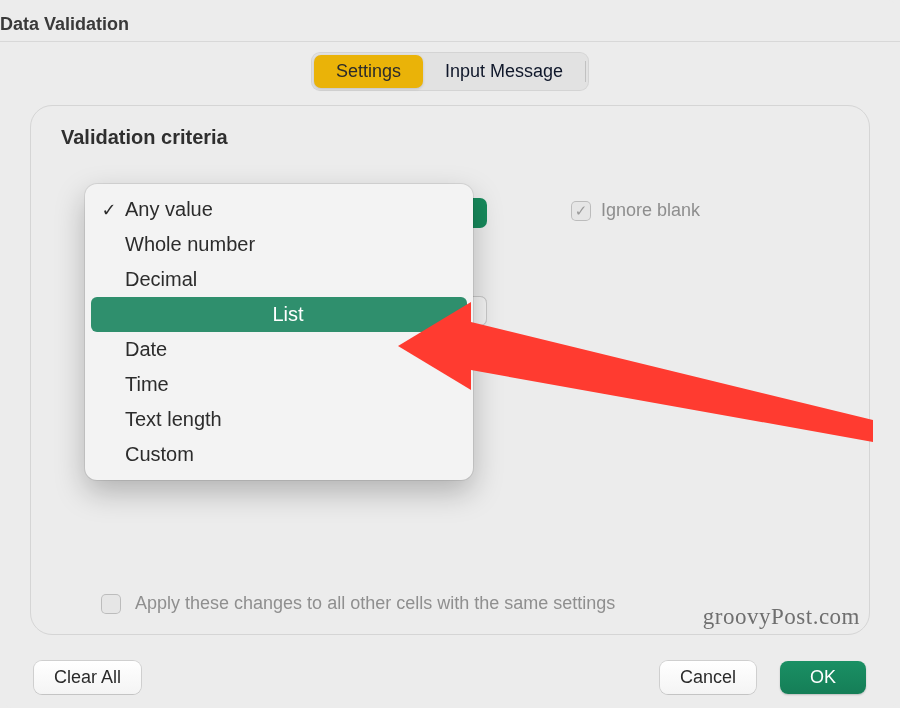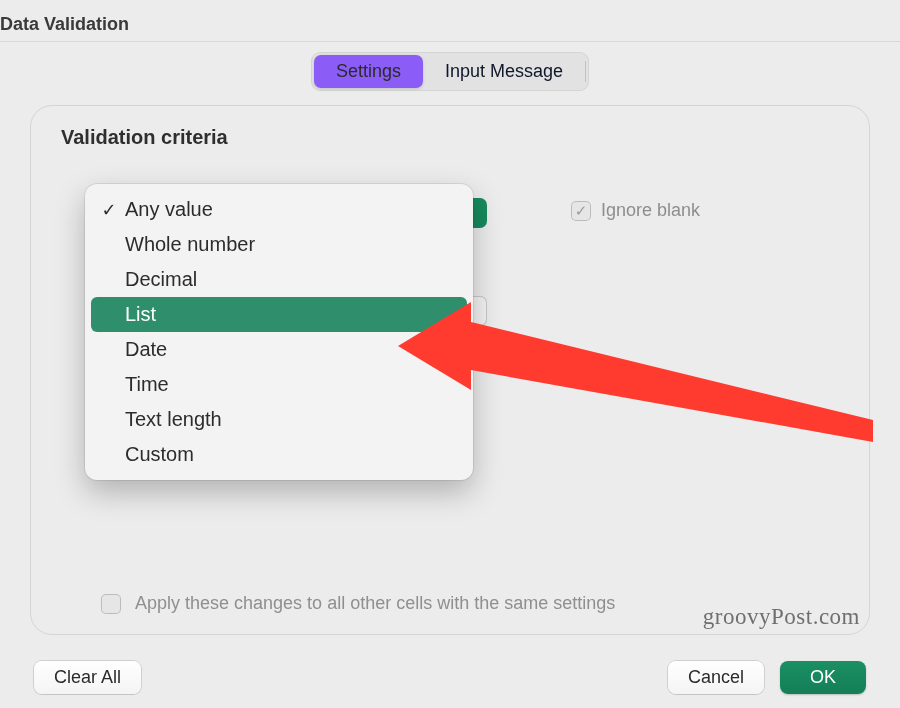--- a/index.html
+++ b/index.html
@@ -44,21 +44,21 @@
   }
   .tab {
     padding: 6px 22px;
     font-size: 18px;
     color: #0f172a;
     border-radius: 7px;
     cursor: pointer;
     white-space: nowrap;
   }
   .tab.active {
-    background: #8b5cf6;
+    background: #eab308;
     box-shadow: 0 1px 3px rgba(0,0,0,0.15);
     color: #2b2b2b;
   }
   .tab-sep {
     width: 1px;
     background: #c1c1c1;
     margin: 6px 0;
   }
   .panel {
     position: relative;
@@ -148,20 +148,21 @@
     text-align: center;
     font-size: 18px;
     color: #2c2c2c;
   }
   .opt.highlight {
     background: #2f8f6d;
     color: #ffffff;
     border-radius: 6px;
     margin: 0 6px;
     padding-left: 8px;
+    justify-content: center;
   }
   .opt.highlight .check { color: #ffffff; }
 
   
   .arrow-svg {
     position: absolute;
     left: 0; top: 0;
     width: 900px; height: 708px;
     pointer-events: none;
   }
@@ -191,21 +192,21 @@
   .btn {
     font-size: 18px;
     padding: 6px 20px;
     border-radius: 8px;
     background: linear-gradient(#ffffff, #f4f4f4);
     box-shadow: 0 1px 0 rgba(0,0,0,0.05), 0 0 0 1px rgba(0,0,0,0.12);
     cursor: pointer;
     color: #2b2b2b;
     user-select: none;
   }
-  .btn + .btn { margin-left: 16px; }
+  .btn + .btn { margin-left: 24px; }
   .btn.primary {
     background: linear-gradient(#1a9064, #157e57);
     color: #ffffff;
     box-shadow: 0 1px 2px rgba(0,0,0,0.2);
     padding: 6px 30px;
   }
 </style>
 </head>
 <body>
 

